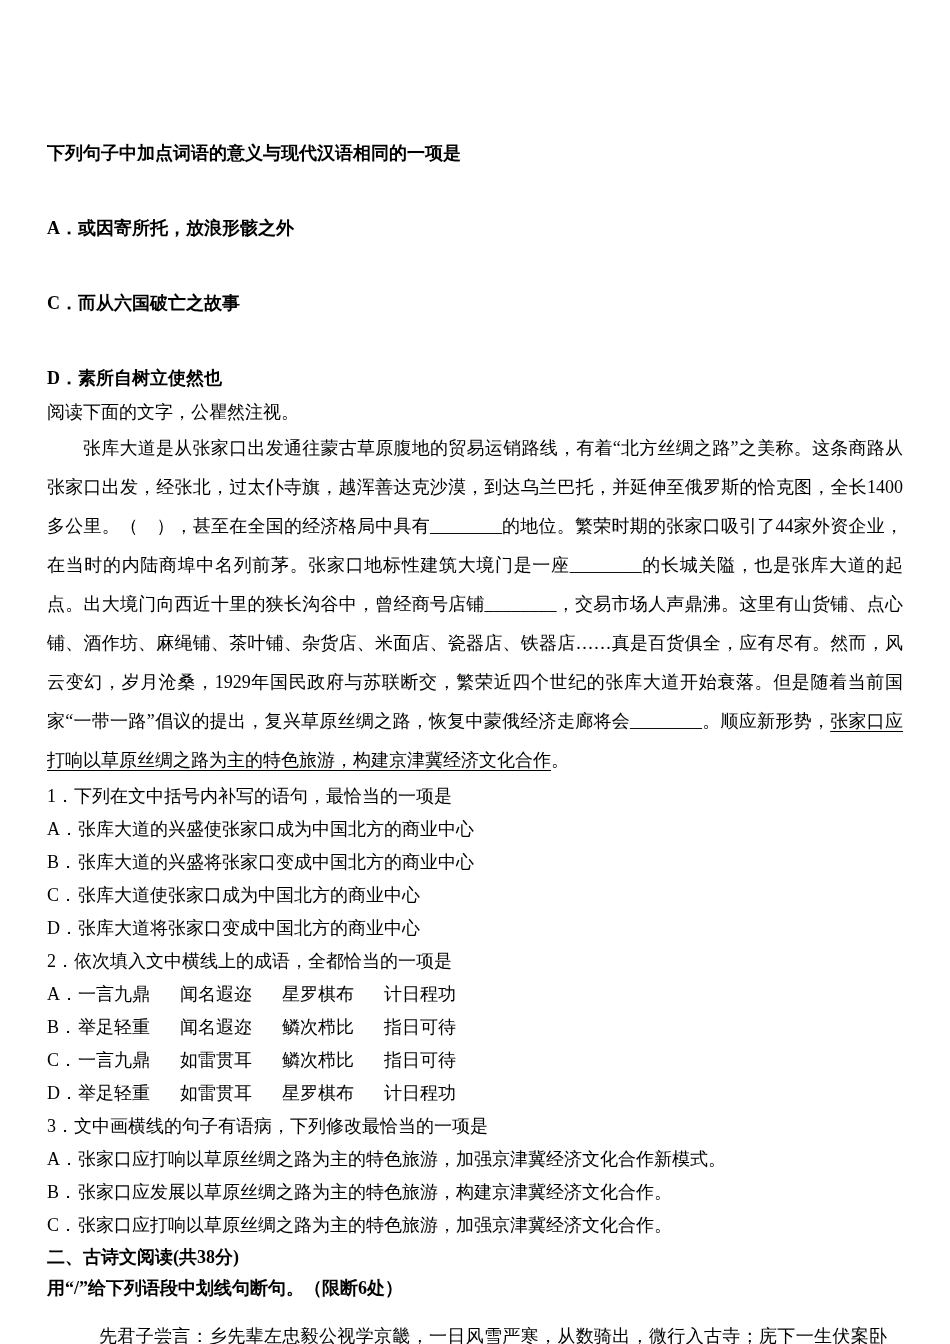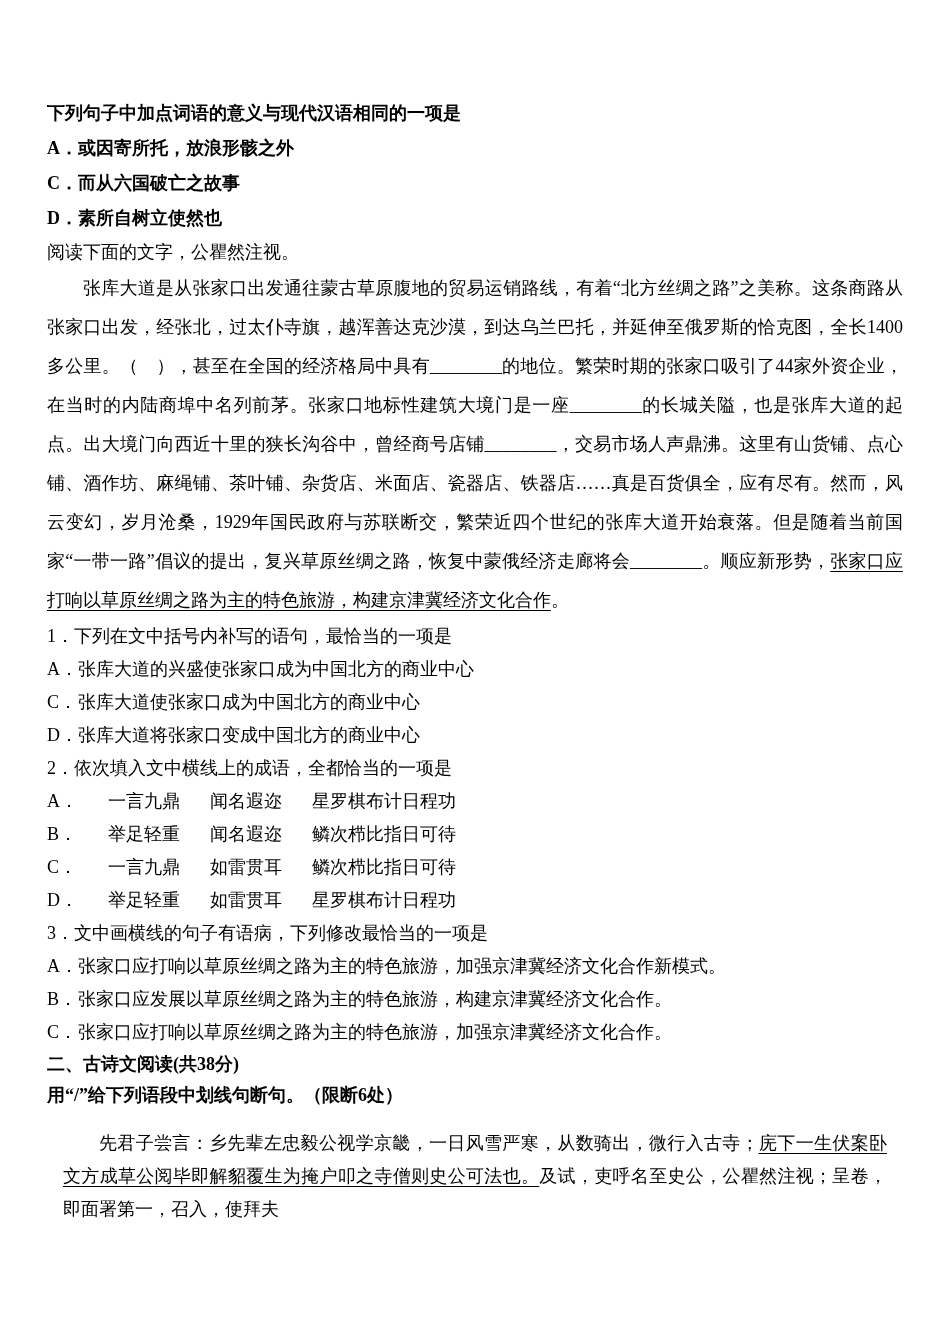--- a/index.html
+++ b/index.html
@@ -14,21 +14,21 @@
     color: #000000;
     overflow: hidden;
   }
   .page {
     box-sizing: border-box;
     width: 950px;
     padding: 96px 47px 0 47px;
     font-size: 18px;
   }
   .bold { font-weight: bold; }
-  .top-line { line-height: 35px; }
+  .top-line { line-height: 35px; margin-top: 40px; }
   .reg-line { line-height: 33px; }
   .sec-line { line-height: 31px; }
   .passage {
     margin: 0;
     line-height: 39px;
     text-align: justify;
     text-indent: 2em;
   }
   .passage2 {
     margin: 16px;
@@ -38,21 +38,20 @@
     font-weight: normal;
   }
   .useg {
     text-decoration: underline;
     text-underline-offset: 4px;
     text-decoration-thickness: 1px;
   }
   .idiom {
     display: inline-block;
     min-width: 102px;
-    text-align: right;
   }
   .olabel { display: inline-block; min-width: 31px; }
 </style>
 </head>
 <body>
 
 <div class="page">
 
   <div class="top-line bold">下列句子中加点词语的意义与现代汉语相同的一项是</div>
 
@@ -60,20 +59,21 @@
   <div class="top-line bold"><span class="olabel">C．</span><span>而从六国破亡之故事</span></div>
   <div class="top-line bold"><span class="olabel">D．</span><span>素所自树立使然也</span></div>
 
   <div class="reg-line">阅读下面的文字，公瞿然注视。</div>
 
   <p class="passage"><span>张库大道是从张家口出发通往蒙古草原腹地的贸易运销路线，有着“北方丝绸之路”之美称。这条商路从张家口出发，经张北，过太仆寺旗，越浑善达克沙漠，到达乌兰巴托，并延伸至俄罗斯的恰克图，全长1400多公里。（　），甚至在全国的经济格局中具有________的地位。繁荣时期的张家口吸引了44家外资企业，在当时的内陆商埠中名列前茅。张家口地标性建筑大境门是一座________的长城关隘，也是张库大道的起点。出大境门向西近十里的狭长沟谷中，曾经商号店铺________，交易市场人声鼎沸。这里有山货铺、点心铺、酒作坊、麻绳铺、茶叶铺、杂货店、米面店、瓷器店、铁器店……真是百货俱全，应有尽有。然而，风云变幻，岁月沧桑，1929年国民政府与苏联断交，繁荣近四个世纪的张库大道开始衰落。但是随着当前国家“一带一路”倡议的提出，复兴草原丝绸之路，恢复中蒙俄经济走廊将会________。顺应新形势，</span><span class="useg">张家口应打响以草原丝绸之路为主的特色旅游，构建京津冀经济文化合作</span><span>。</span></p>
 
   <div>
     <div class="reg-line"><span>1．</span><span>下列在文中括号内补写的语句，最恰当的一项是</span></div>
     <div class="reg-line"><span class="olabel">A．</span><span>张库大道的兴盛使张家口成为中国北方的商业中心</span></div>
+    <div class="reg-line"><span class="olabel">B．</span><span>张库大道的兴盛将张家口变成中国北方的商业中心</span></div>
     <div class="reg-line"><span class="olabel">C．</span><span>张库大道使张家口成为中国北方的商业中心</span></div>
     <div class="reg-line"><span class="olabel">D．</span><span>张库大道将张家口变成中国北方的商业中心</span></div>
   </div>
 
   <div>
     <div class="reg-line"><span>2．</span><span>依次填入文中横线上的成语，全都恰当的一项是</span></div>
     <div class="reg-line"><span class="olabel">A．</span><span class="idiom">一言九鼎</span><span class="idiom">闻名遐迩</span><span class="idiom">星罗棋布</span><span>计日程功</span></div>
     <div class="reg-line"><span class="olabel">B．</span><span class="idiom">举足轻重</span><span class="idiom">闻名遐迩</span><span class="idiom">鳞次栉比</span><span>指日可待</span></div>
     <div class="reg-line"><span class="olabel">C．</span><span class="idiom">一言九鼎</span><span class="idiom">如雷贯耳</span><span class="idiom">鳞次栉比</span><span>指日可待</span></div>
     <div class="reg-line"><span class="olabel">D．</span><span class="idiom">举足轻重</span><span class="idiom">如雷贯耳</span><span class="idiom">星罗棋布</span><span>计日程功</span></div>

